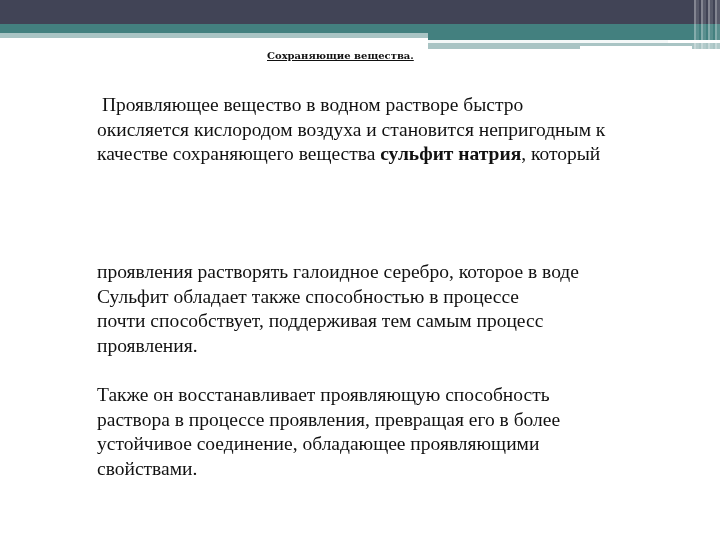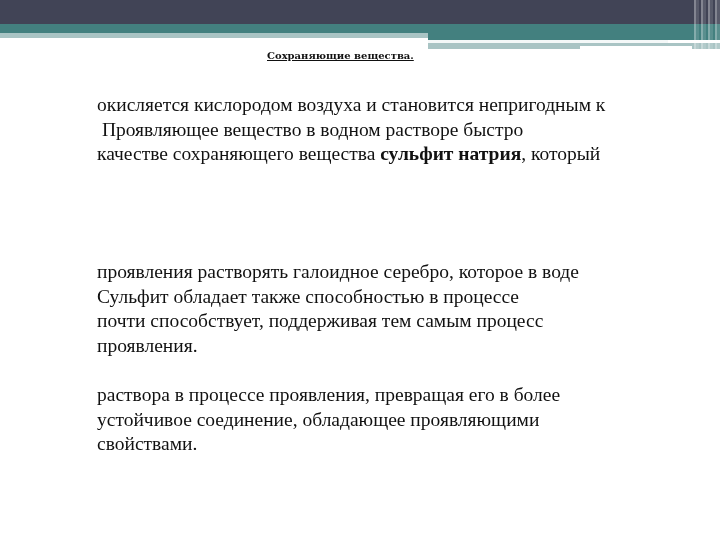--- a/index.html
+++ b/index.html
@@ -53,30 +53,31 @@
   <div class="band-white-line"></div>
   <div class="band-light-right"></div>
   <div class="band-white-right"></div>
   <div class="edge-stripes"></div>
 </div>
 
 <div class="content">
   <div class="title">Сохраняющие вещества.</div>
 
   <div class="para p1">
+    <span class="line" style="white-space:pre;"> Проявляющее вещество в водном растворе быстро</span>
     <span class="line">окисляется кислородом воздуха и становится непригодным к</span>
-    <span class="line" style="white-space:pre;"> Проявляющее вещество в водном растворе быстро</span>
     <span class="line"><span style="white-space:pre;">качестве сохраняющего вещества </span><span class="bold">сульфит натрия</span><span>, который</span></span>
   </div>
 
   <div class="para p2">
     <span class="line">проявления растворять галоидное серебро, которое в воде</span>
     <span class="line">Сульфит обладает также способностью в процессе</span>
     <span class="line">почти способствует, поддерживая тем самым процесс</span>
     <span class="line">проявления.</span>
   </div>
 
   <div class="para p3">
+    <span class="line">Также он восстанавливает проявляющую способность</span>
     <span class="line">раствора в процессе проявления, превращая его в более</span>
     <span class="line">устойчивое соединение, обладающее проявляющими</span>
     <span class="line">свойствами.</span>
   </div>
 </div>
 
 </body></html>

